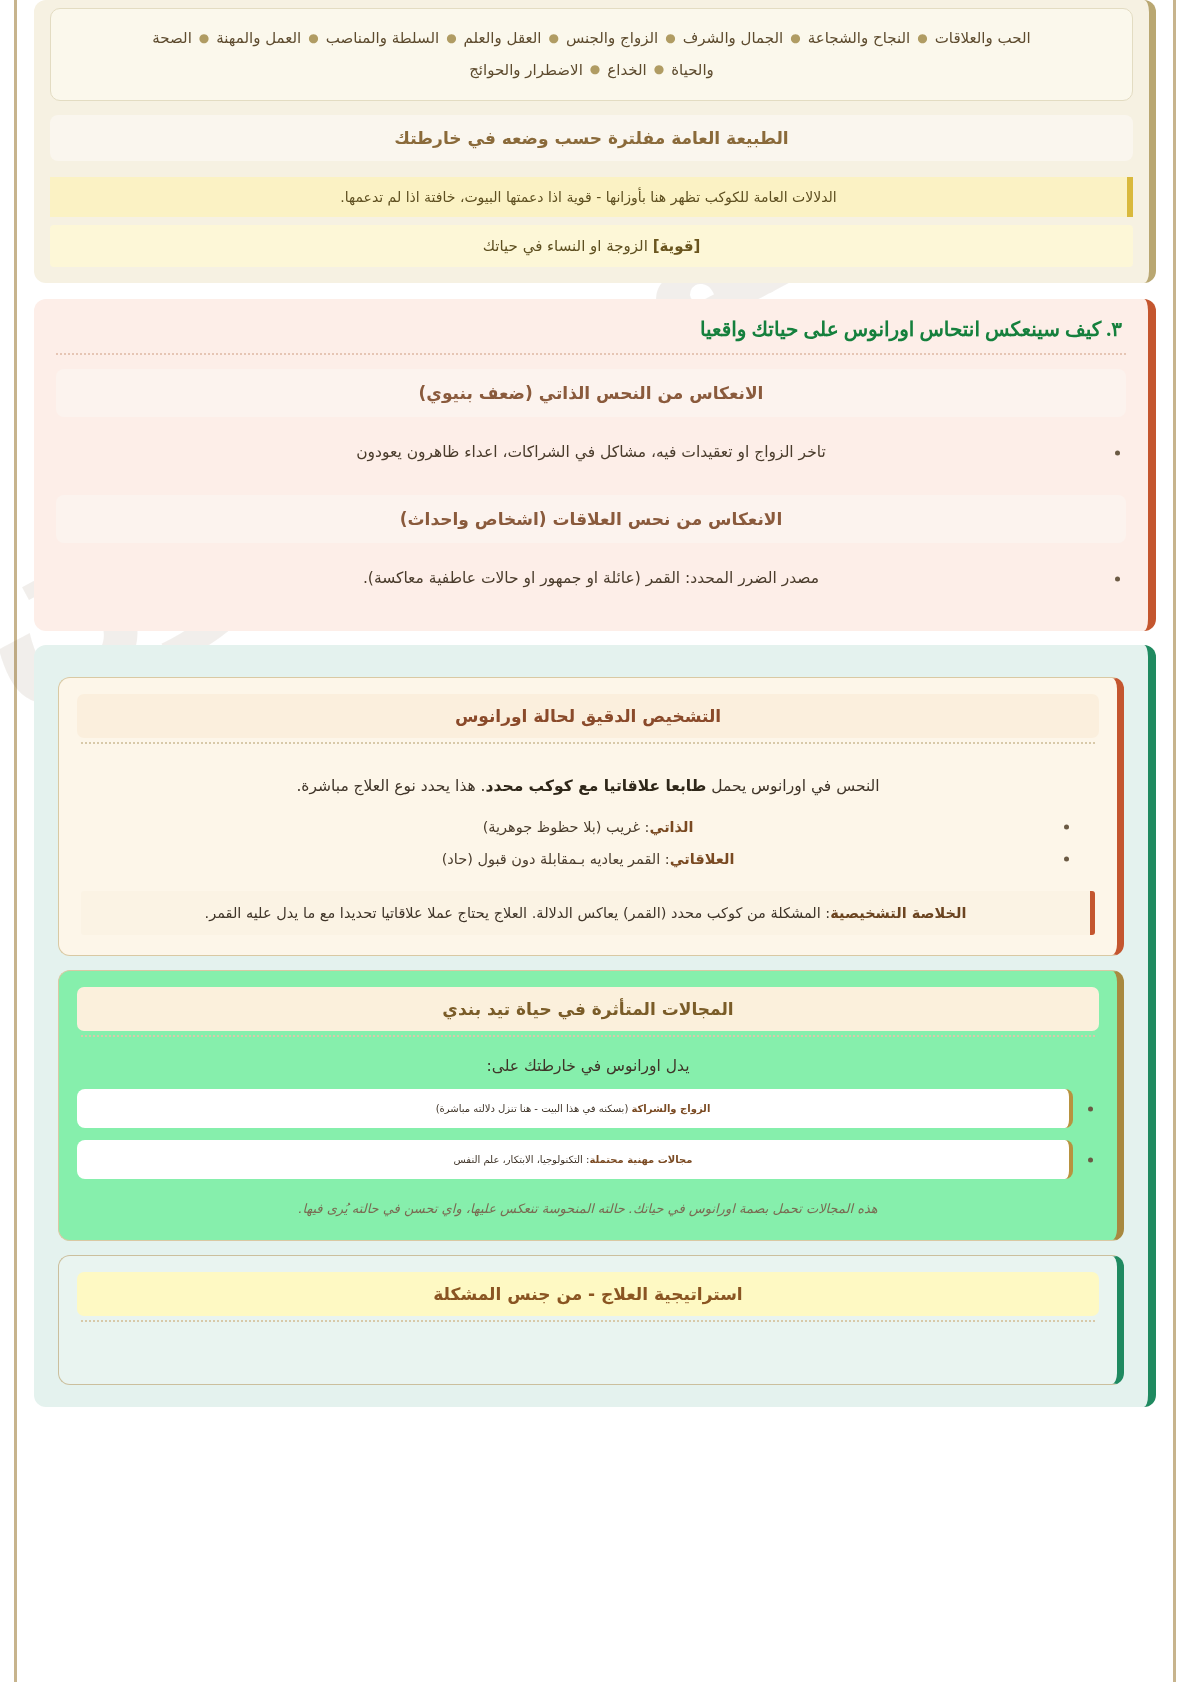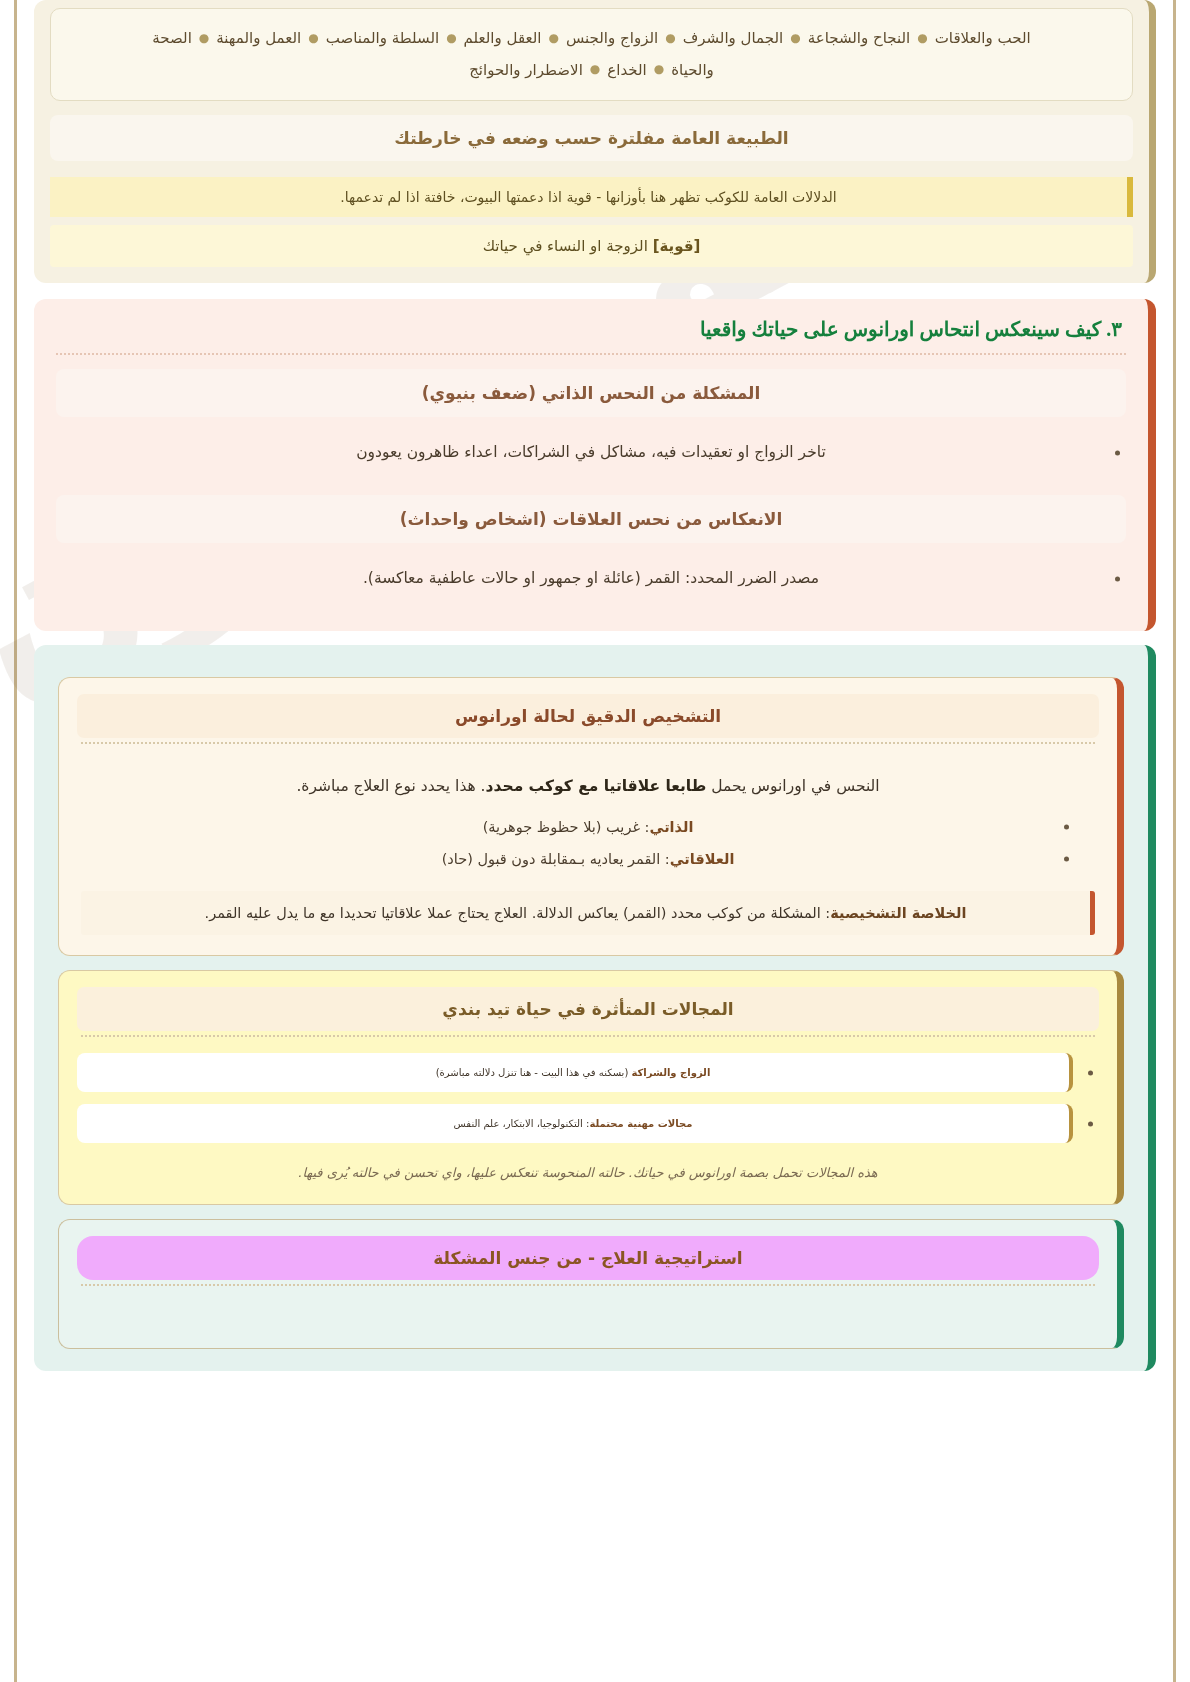--- a/index.html
+++ b/index.html
@@ -139,39 +139,39 @@
     margin:14px 8px;
     padding:16px 18px 20px 18px;
     box-sizing:border-box;
   }
   .card-cream{
     background:#fdf6e9;
     border:1px solid #d9c9a3;
     border-right:7px solid #c4562f;
   }
   .card-cream2{
-    background:#fef9c3;
+    background:#86efac;
     border:1px solid #d9c9a3;
     border-right:7px solid #a8893f;
   }
   .card-cream3{
     background:#e9f4f0;
     border:1px solid #cbbf9d;
     border-right:7px solid #1f8a60;
   }
   .card-title{
     background:#fbefdd;
     border-radius:7px;
     padding:12px 16px;
     font-size:17px;font-weight:bold;color:#8a4a2a;
     text-align:center;
     margin-bottom:4px;
   }
   .card-title.gold{color:#7a5c28;background:#fbf0dc;}
-  .card-title.warm{color:#8a5522;background:#f0abfc;border-radius:16px;}
+  .card-title.warm{color:#8a5522;background:#fef9c3;}
   .dotted-rule{
     border-bottom:2px dotted #d8c9a9;
     margin:0 4px 16px 4px;
   }
   .para{
     text-align:center;
     font-size:15.5px;
     color:#3f3428;
     line-height:1.9;
     margin:28px 4px 10px 4px;
@@ -260,21 +260,21 @@
       <div class="band-yellow2">
         <b>[قوية]</b>
         <span>الزوجة او النساء في حياتك</span>
       </div>
 
     </div>
 
     <div class="sect sect-rose">
       <div class="sect-title">٣. كيف سينعكس انتحاس اورانوس على حياتك واقعيا</div>
 
-      <div class="sub-band-rose">المشكلة من النحس الذاتي (ضعف بنيوي)</div>
+      <div class="sub-band-rose">الانعكاس من النحس الذاتي (ضعف بنيوي)</div>
 
       <ul class="bullets">
         <li>
           <span class="dot"></span>
           <span>تاخر الزواج او تعقيدات فيه، مشاكل في الشراكات، اعداء ظاهرون يعودون</span>
         </li>
       </ul>
 
       <div class="sub-band-rose">الانعكاس من نحس العلاقات (اشخاص واحداث)</div>
 
@@ -309,20 +309,21 @@
 
         <div class="callout">
           <b>الخلاصة التشخيصية</b><span>: المشكلة من كوكب محدد (القمر) يعاكس الدلالة. العلاج يحتاج عملا علاقاتيا تحديدا مع ما يدل عليه القمر.</span>
         </div>
       </div>
 
       <div class="card card-cream2">
         <div class="card-title gold">المجالات المتأثرة في حياة تيد بندي</div>
         <div class="dotted-rule"></div>
 
+        <div class="lead">يدل اورانوس في خارطتك على:</div>
 
         <ul class="whitebar-list">
           <li>
             <span class="dot"></span>
             <div class="whitebar">
               <b>الزواج والشراكة</b><span> (بسكنه في هذا البيت - هنا تنزل دلالته مباشرة)</span>
             </div>
           </li>
           <li>
             <span class="dot"></span>

